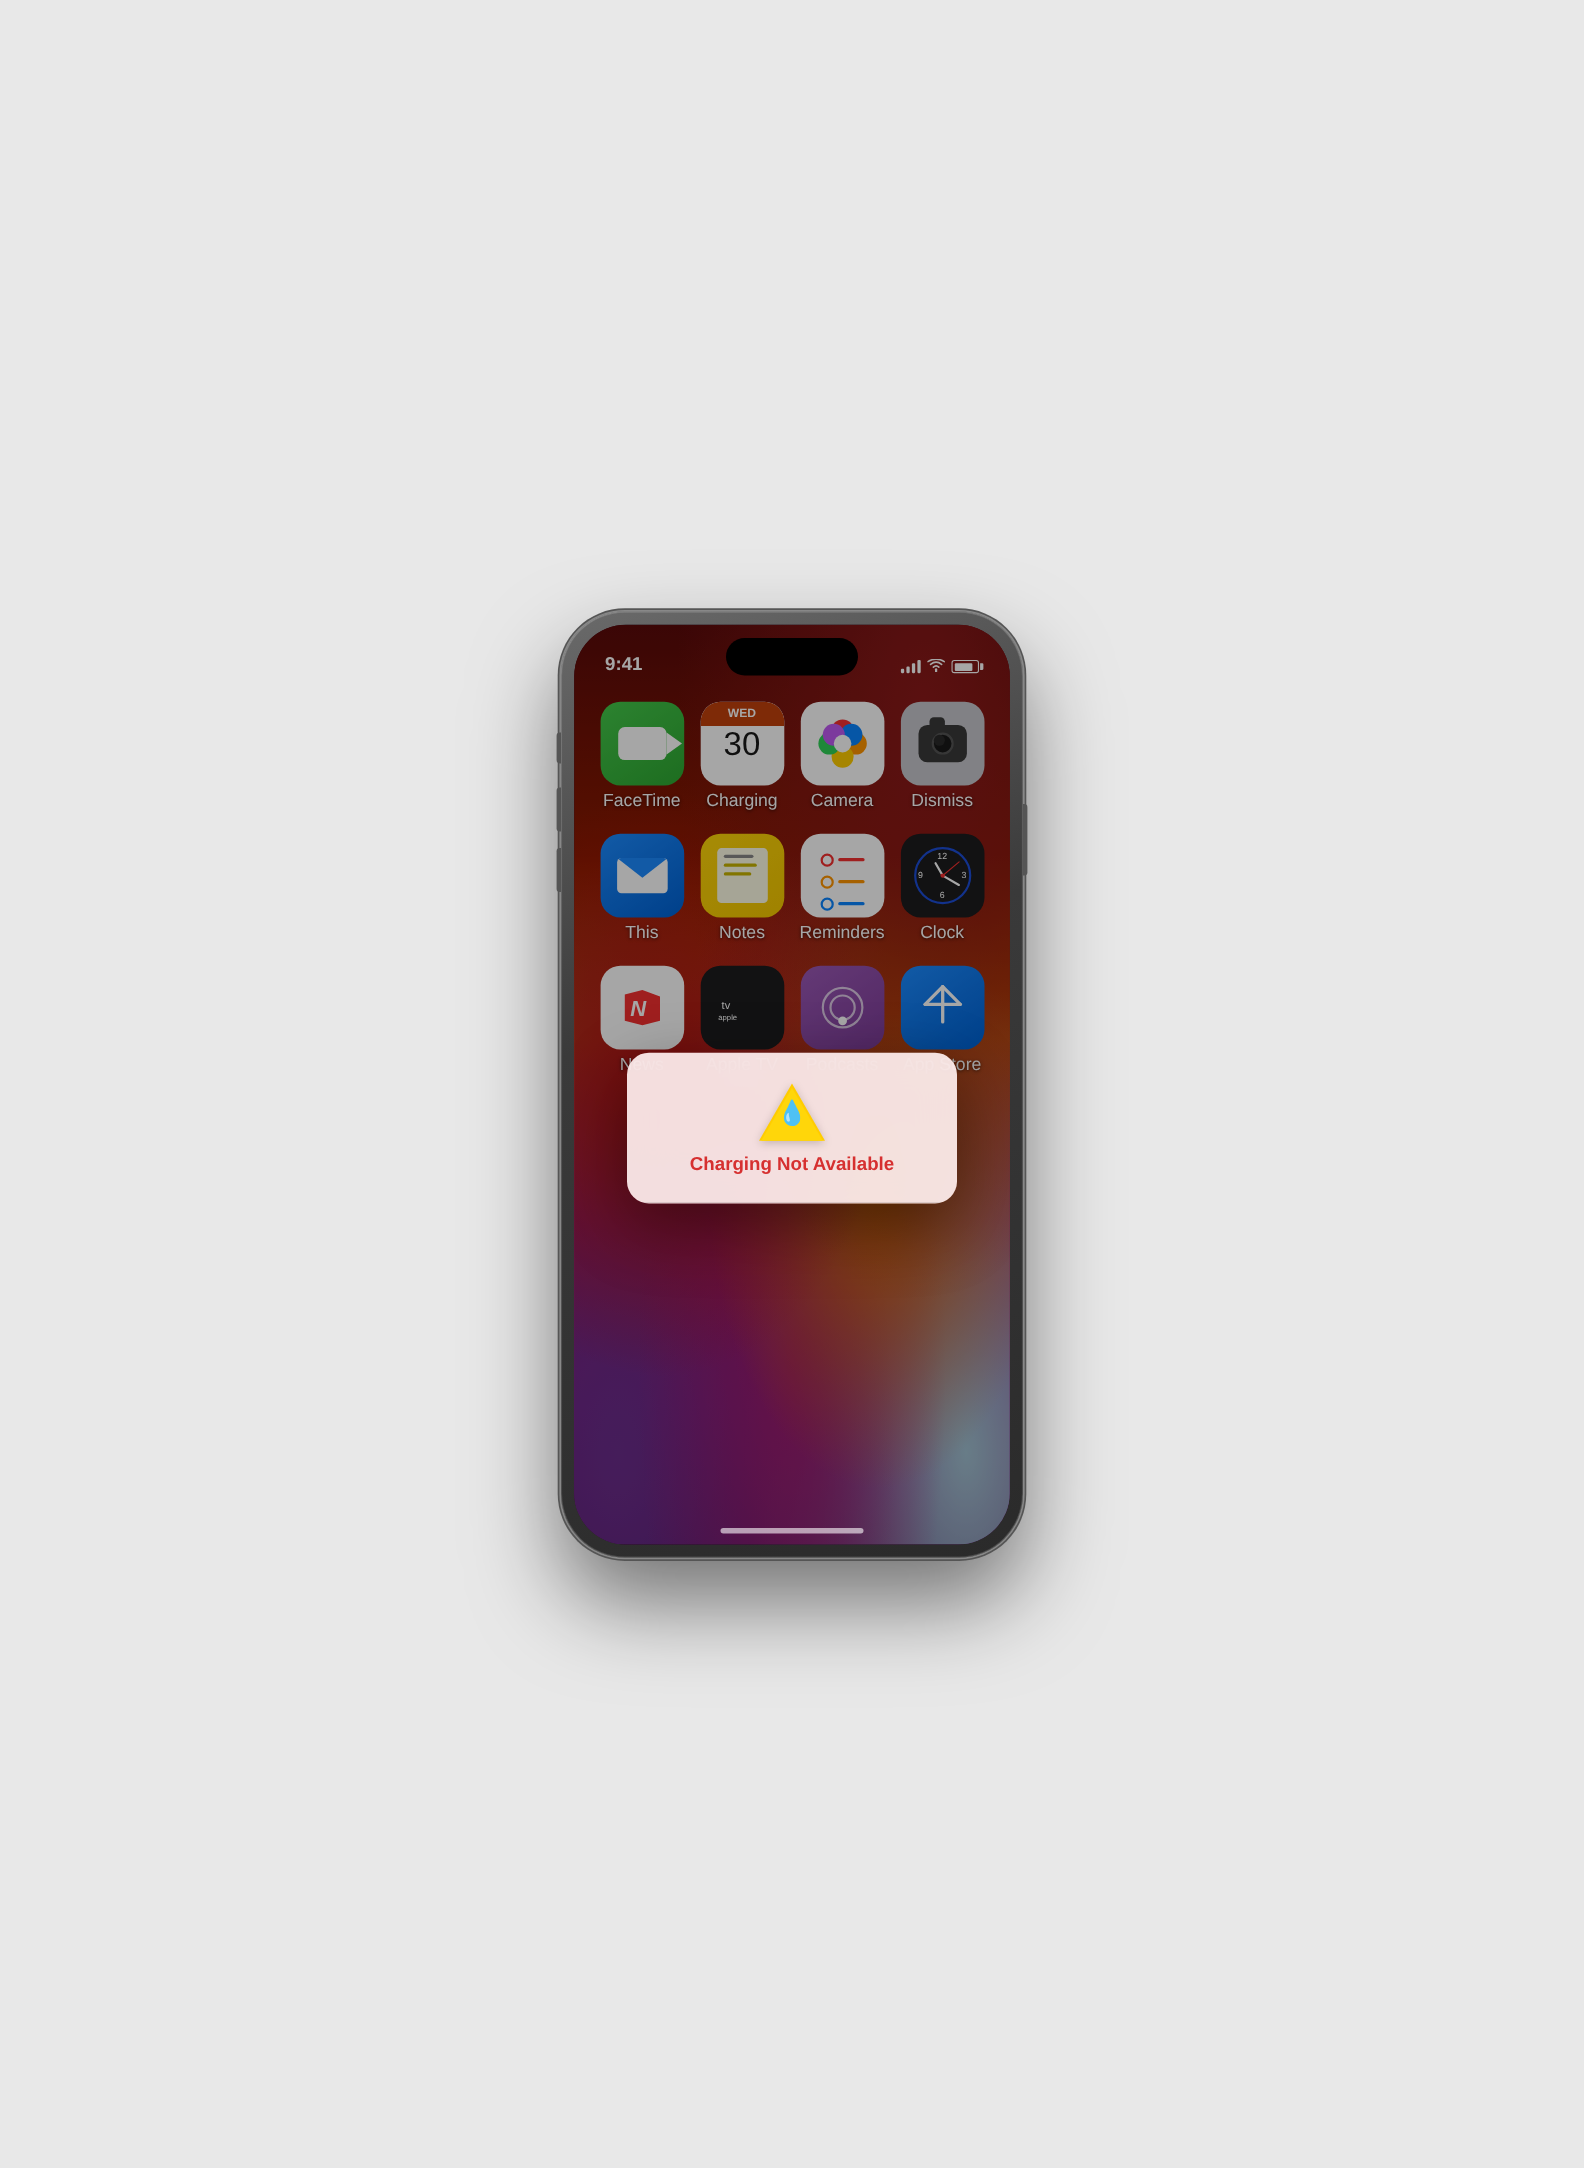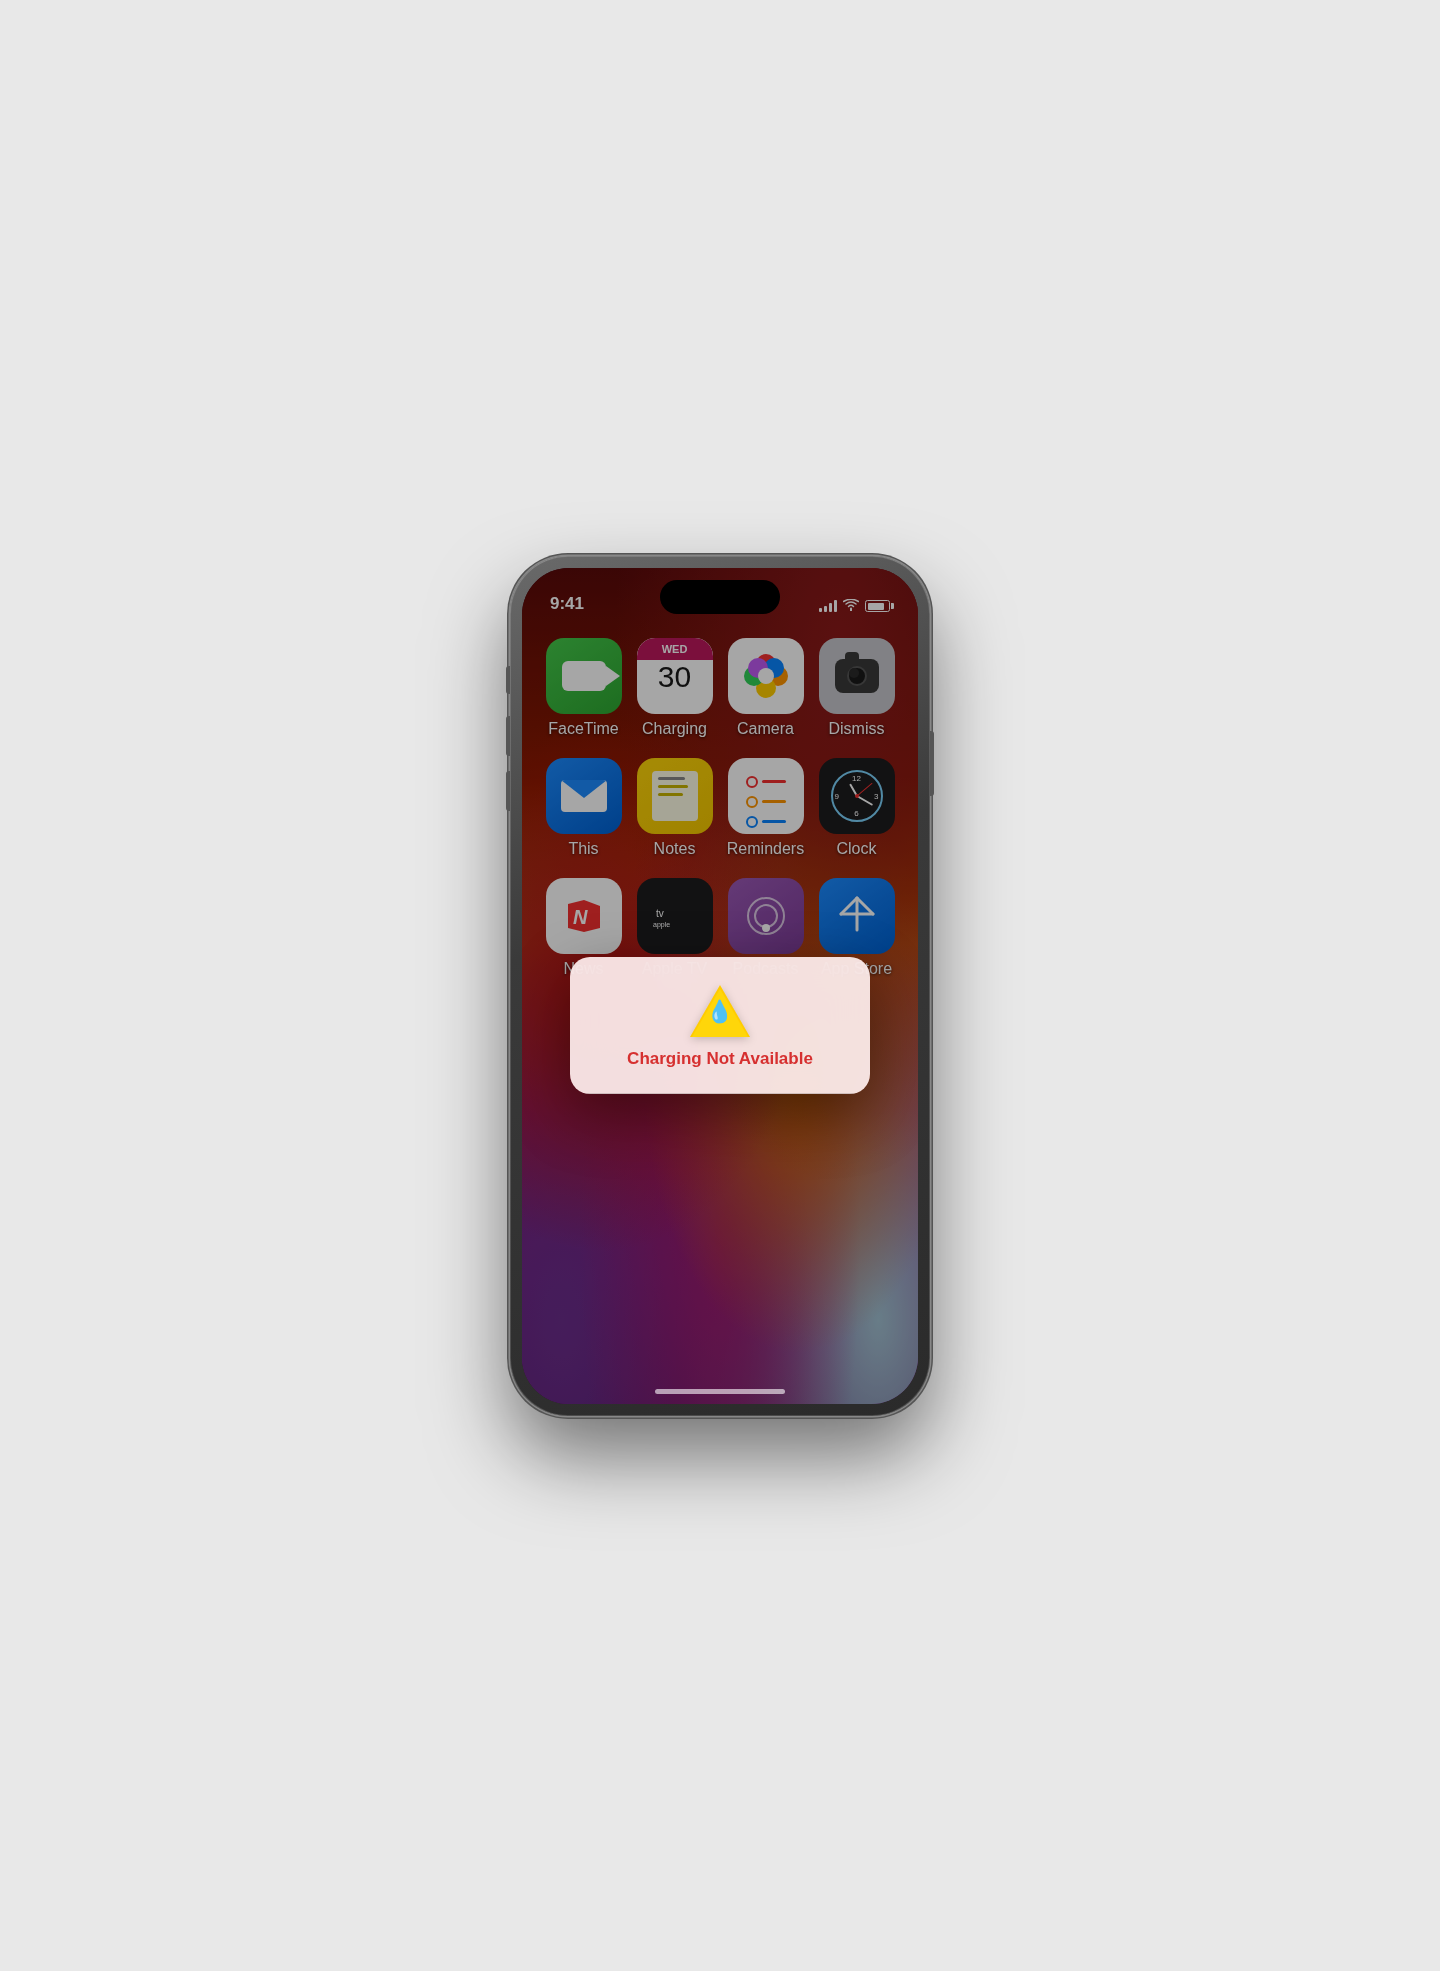--- a/index.html
+++ b/index.html
@@ -245,21 +245,21 @@
       border-bottom: 10px solid transparent;
     }
 
     
     .icon-calendar {
       background: white;
       flex-direction: column;
       padding: 0;
     }
     .cal-header {
-      background: #be185d;
+      background: #c2410c;
       width: 100%;
       height: 22px;
       border-radius: 18px 18px 0 0;
       display: flex;
       align-items: center;
       justify-content: center;
       font-size: 11px;
       font-weight: 600;
       color: white;
     }
@@ -429,21 +429,21 @@
 
     
     .icon-clock {
       background: #1c1c1e;
     }
     .clock-face {
       width: 52px;
       height: 52px;
       background: #1c1c1e;
       border-radius: 50%;
-      border: 2px solid #7dd3fc;
+      border: 2px solid #1d4ed8;
       position: relative;
       display: flex;
       align-items: center;
       justify-content: center;
     }
     .clock-num {
       position: absolute;
       font-size: 8px;
       color: white;
       font-weight: 500;

